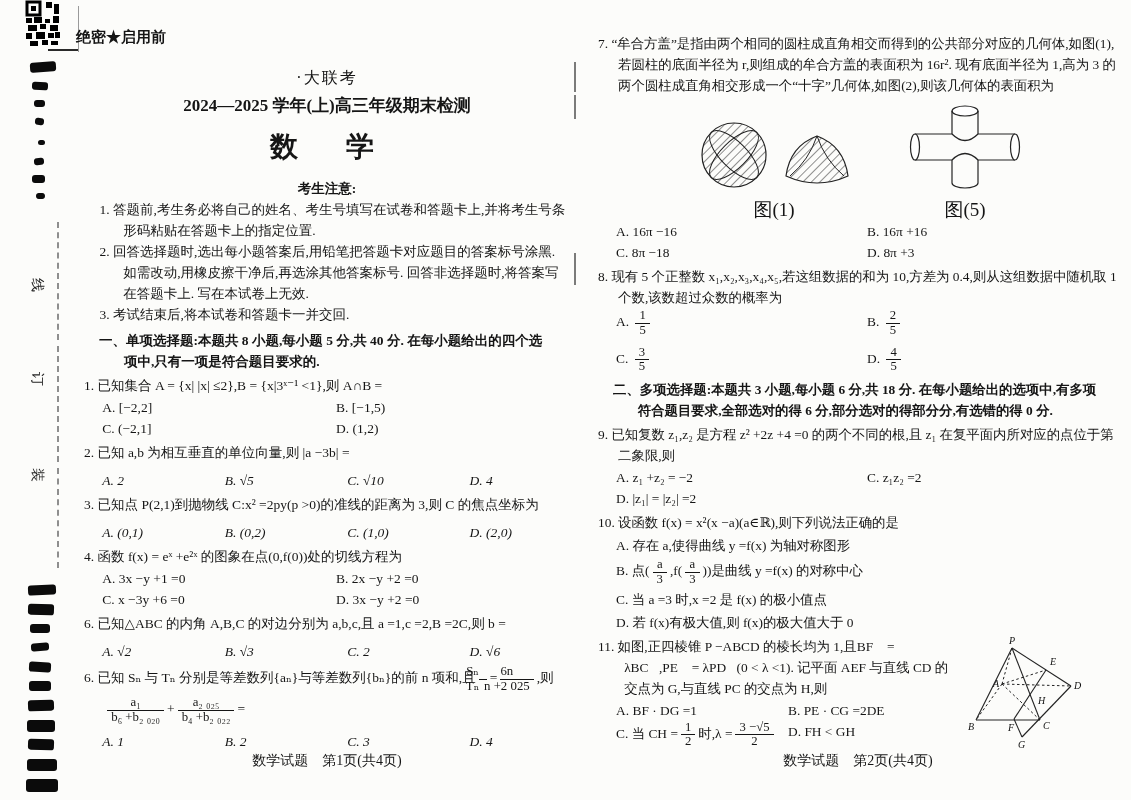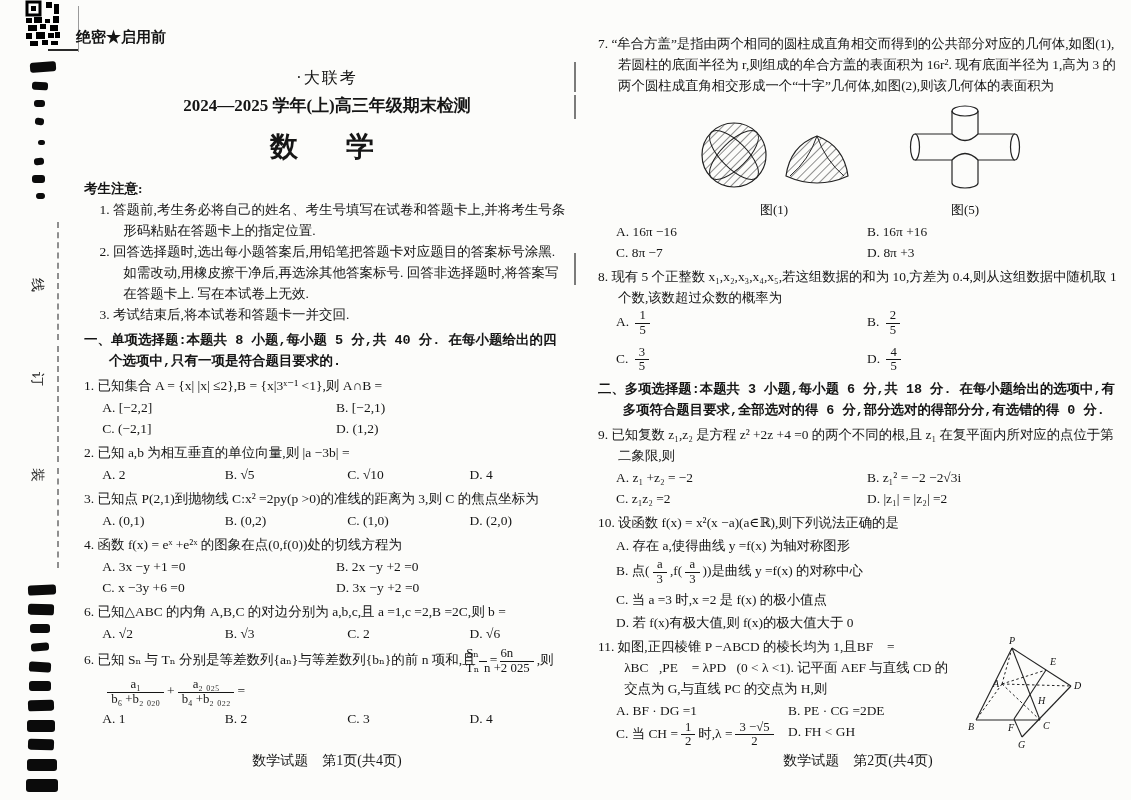--- a/index.html
+++ b/index.html
@@ -14,36 +14,36 @@
   .mchar{position:absolute;left:30px;font-size:14px;color:#222;transform:rotate(90deg);}
   
   .secret{position:absolute;left:76px;top:28px;font-size:15px;font-weight:bold;}
   .hdr{position:absolute;left:84px;width:486px;text-align:center;}
   .brand{top:68px;font-size:16px;font-weight:normal;letter-spacing:2px;}
   .examline{top:94px;font-size:17px;font-weight:bold;}
   .subject{top:128px;font-size:28px;font-weight:bold;letter-spacing:10px;}
   
   .colL{position:absolute;left:84px;top:178px;width:486px;font-size:13.5px;line-height:21px;}
   .colR{position:absolute;left:598px;top:30px;width:520px;font-size:13.4px;line-height:21px;}
-  .bold{font-weight:bold;}
+  .bold{font-weight:bold;text-align:center;}
   .notice-item{padding-left:2.9em;text-indent:-1.75em;}
-  .sechead{font-weight:bold;padding-left:1.85em;text-indent:-1.85em;margin:5px 0 3px;font-family:Liberation Mono, monospace;}
+  .sechead{font-weight:bold;padding-left:1.85em;text-indent:-1.85em;margin:5px 15px 3px;}
   .stem{padding-left:1.5em;text-indent:-1.5em;margin:3px 0 1px;}
   .stem2{padding-left:1.95em;text-indent:-1.95em;margin:3px 0 1px;}
   .og2{display:grid;grid-template-columns:1fr 1fr;padding-left:1.35em;margin:1px 0 2px;}
-  .og4{display:grid;grid-template-columns:1fr 1fr 1fr .82fr;padding-left:1.35em;margin:1px 0 2px;}
+  .og4{display:grid;grid-template-columns:1fr 1fr 1fr .82fr;padding-left:1.35em;margin:7px 0 2px;font-style:italic;}
   .ogA{display:block;padding-left:1.35em;margin:1px 0 2px;}
   .ogA > div{margin:2px 0;}
   .frac{display:inline-block;text-align:center;vertical-align:middle;margin:0 3px;line-height:1.08;font-size:.95em;}
   .frac .fn{display:block;padding:0 4px;border-bottom:1px solid #151515;}
   .frac .fd{display:block;padding:0 4px;}
   .qline{padding-left:1.5em;margin:2px 0;}
   .figrow{display:flex;justify-content:center;align-items:flex-end;gap:46px;margin:4px 0 0;}
   .figbox{text-align:center;}
-  .figcap{font-size:13px;margin-top:1px;}
+  .figcap{font-size:19px;margin-top:1px;}
   .q11fig{float:right;width:152px;height:118px;margin:-2px 0 2px 6px;}
   .footer{position:absolute;top:752px;text-align:center;font-size:14px;}
   .fL{left:84px;width:486px;}
   .fR{left:598px;width:520px;}
   svg text{font-family:"Liberation Serif","DejaVu Serif",serif;}
 </style>
 </head>
 <body>
 
 <div class="page">
@@ -113,21 +113,21 @@
     <div class="notice-item">1. 答题前,考生务必将自己的姓名、考生号填写在试卷和答题卡上,并将考生号条形码粘贴在答题卡上的指定位置.</div>
     <div class="notice-item">2. 回答选择题时,选出每小题答案后,用铅笔把答题卡对应题目的答案标号涂黑. 如需改动,用橡皮擦干净后,再选涂其他答案标号. 回答非选择题时,将答案写在答题卡上. 写在本试卷上无效.</div>
     <div class="notice-item">3. 考试结束后,将本试卷和答题卡一并交回.</div>
 
     <div class="sechead">一、单项选择题:本题共 8 小题,每小题 5 分,共 40 分. 在每小题给出的四个选项中,只有一项是符合题目要求的.</div>
 
     <div>
       <div class="stem">1. 已知集合 A = {x| |x| ≤2},B = {x|3ˣ⁻¹ &lt;1},则 A∩B =</div>
       <div class="og2">
         <span>A. [−2,2]</span>
-        <span>B. [−2,1)</span>
+        <span>B. [−1,5)</span>
         <span>C. (−2,1]</span>
         <span>D. (1,2)</span>
       </div>
     </div>
 
     <div>
       <div class="stem">2. 已知 a,b 为相互垂直的单位向量,则 |a −3b| =</div>
       <div class="og4">
         <span>A. 2</span>
         <span>B. √5</span>
@@ -221,42 +221,41 @@
               <path d="M48,34 Q61,47 74,34" fill="none"></path>
               <path d="M48,60 Q61,47 74,60" fill="none"></path>
             </g>
           </svg>
           <div class="figcap">图(5)</div>
         </div>
       </div>
       <div class="og2">
         <span>A. 16π −16</span>
         <span>B. 16π +16</span>
-        <span>C. 8π −7</span>
+        <span>C. 8π −18</span>
         <span>D. 8π +3</span>
       </div>
     </div>
 
     <div>
       <div class="stem">8. 现有 5 个正整数 x₁,x₂,x₃,x₄,x₅,若这组数据的和为 10,方差为 0.4,则从这组数据中随机取 1 个数,该数超过众数的概率为</div>
       <div class="og2" style="row-gap:8px;">
         <span><span>A.</span> <span class="frac"><span class="fn">1</span><span class="fd">5</span></span></span>
         <span><span>B.</span> <span class="frac"><span class="fn">2</span><span class="fd">5</span></span></span>
         <span><span>C.</span> <span class="frac"><span class="fn">3</span><span class="fd">5</span></span></span>
         <span><span>D.</span> <span class="frac"><span class="fn">4</span><span class="fd">5</span></span></span>
       </div>
     </div>
 
     <div class="sechead">二、多项选择题:本题共 3 小题,每小题 6 分,共 18 分. 在每小题给出的选项中,有多项符合题目要求,全部选对的得 6 分,部分选对的得部分分,有选错的得 0 分.</div>
 
     <div>
       <div class="stem">9. 已知复数 z₁,z₂ 是方程 z² +2z +4 =0 的两个不同的根,且 z₁ 在复平面内所对应的点位于第二象限,则</div>
       <div class="og2">
         <span>A. z₁ +z₂ = −2</span>
-        <span>B. z₁² = −2 −2√3i</span>
         <span>C. z₁z₂ =2</span>
         <span>D. |z₁| = |z₂| =2</span>
       </div>
     </div>
 
     <div>
       <div class="stem2">10. 设函数 f(x) = x²(x −a)(a∈ℝ),则下列说法正确的是</div>
       <div class="ogA">
         <div>A. 存在 a,使得曲线 y =f(x) 为轴对称图形</div>
         <div>

